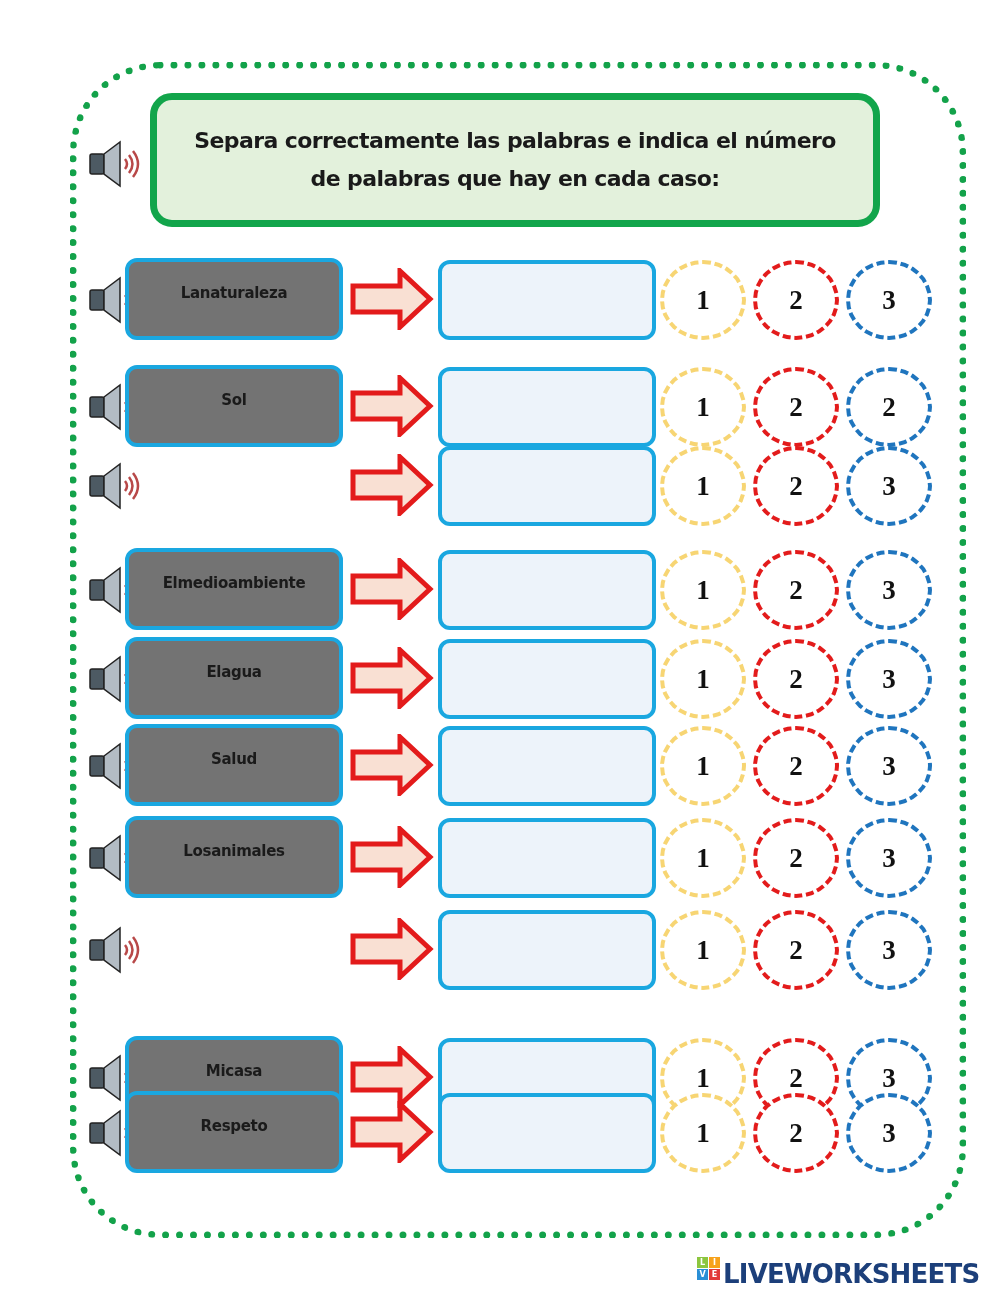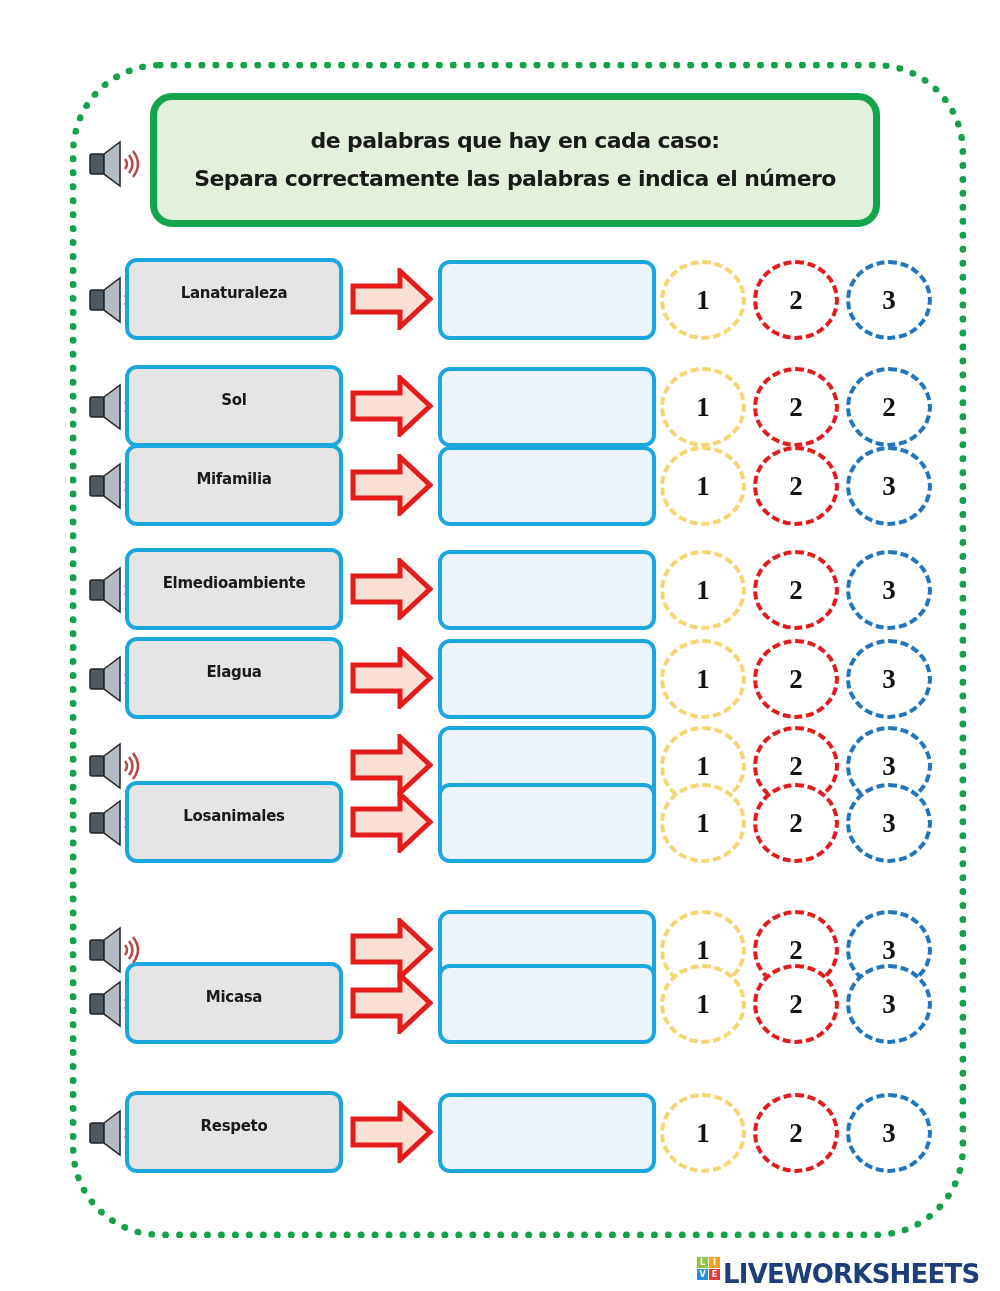--- a/index.html
+++ b/index.html
@@ -21,21 +21,21 @@
       letter-spacing: -0.6px;
     }
 
     .speaker { position: absolute; width: 60px; height: 52px; cursor: pointer; }
     .speaker svg { width: 100%; height: 100%; display: block; }
 
     .row { position: absolute; left: 0; width: 1000px; height: 92px; }
 
     .word-box {
       position: absolute; left: 125px; top: 0; width: 218px; height: 82px;
-      background: #e5e5e5; border: 4px solid #1aa7e0; border-radius: 12px; box-sizing: border-box;
+      background: #737373; border: 4px solid #1aa7e0; border-radius: 12px; box-sizing: border-box;
       display: flex; justify-content: center;
     }
     .word-text {
       font-family: "DejaVu Sans", sans-serif; font-weight: bold; font-size: 15px; color: #1a1a1a;
       margin-top: 22px; letter-spacing: -0.3px;
     }
 
     .arrow { position: absolute; left: 350px; top: 10px; width: 84px; height: 62px; }
     .arrow svg { width: 100%; height: 100%; display: block; }
 
@@ -76,22 +76,22 @@
     <rect x="4" y="16" width="14" height="20" rx="2" fill="#4d5a63" stroke="#222" stroke-width="1.5"></rect>
     <polygon points="18,16 34,4 34,48 18,36" fill="#b3bcc4" stroke="#222" stroke-width="1.5"></polygon>
     <path d="M39 21 q4 5 0 10" fill="none" stroke="#b84848" stroke-width="2.5"></path>
     <path d="M43 17 q7 9 0 18" fill="none" stroke="#b84848" stroke-width="2.5"></path>
     <path d="M47 13 q10 13 0 26" fill="none" stroke="#b84848" stroke-width="2.5"></path>
   </svg>
 </div>
 
 <div class="title-box">
   <div class="title-text">
+    <div>Separa correctamente las palabras e indica el número</div>
     <div>de palabras que hay en cada caso:</div>
-    <div>Separa correctamente las palabras e indica el número</div>
   </div>
 </div>
 
 <div id="rows-container">
   <div class="row" style="top: 258px;">
     <div class="speaker" style="left:86px; top:16px;">
       <svg viewBox="0 0 60 52">
         <rect x="4" y="16" width="14" height="20" rx="2" fill="#4d5a63" stroke="#222" stroke-width="1.5"></rect>
         <polygon points="18,16 34,4 34,48 18,36" fill="#b3bcc4" stroke="#222" stroke-width="1.5"></polygon>
         <path d="M39 21 q4 5 0 10" fill="none" stroke="#b84848" stroke-width="2.5"></path>
@@ -140,23 +140,20 @@
   <div class="row" style="top: 444px;">
     <div class="speaker" style="left:86px; top:16px;">
       <svg viewBox="0 0 60 52">
         <rect x="4" y="16" width="14" height="20" rx="2" fill="#4d5a63" stroke="#222" stroke-width="1.5"></rect>
         <polygon points="18,16 34,4 34,48 18,36" fill="#b3bcc4" stroke="#222" stroke-width="1.5"></polygon>
         <path d="M39 21 q4 5 0 10" fill="none" stroke="#b84848" stroke-width="2.5"></path>
         <path d="M43 17 q7 9 0 18" fill="none" stroke="#b84848" stroke-width="2.5"></path>
         <path d="M47 13 q10 13 0 26" fill="none" stroke="#b84848" stroke-width="2.5"></path>
       </svg>
     </div>
-    <div class="word-box">
-      <span class="word-text">Mifamilia</span>
-    </div>
     <div class="arrow">
       <svg viewBox="0 0 84 62">
         <polygon points="3,18 50,18 50,3 80,31 50,59 50,44 3,44" fill="#f9e0d3" stroke="#e31b1b" stroke-width="5" stroke-linejoin="miter"></polygon>
       </svg>
     </div>
     <div class="answer-box"></div>
     <div class="choice c1">1</div>
     <div class="choice c2">2</div>
     <div class="choice c3">3</div>
   </div>
@@ -212,32 +209,35 @@
   <div class="row" style="top: 724px;">
     <div class="speaker" style="left:86px; top:16px;">
       <svg viewBox="0 0 60 52">
         <rect x="4" y="16" width="14" height="20" rx="2" fill="#4d5a63" stroke="#222" stroke-width="1.5"></rect>
         <polygon points="18,16 34,4 34,48 18,36" fill="#b3bcc4" stroke="#222" stroke-width="1.5"></polygon>
         <path d="M39 21 q4 5 0 10" fill="none" stroke="#b84848" stroke-width="2.5"></path>
         <path d="M43 17 q7 9 0 18" fill="none" stroke="#b84848" stroke-width="2.5"></path>
         <path d="M47 13 q10 13 0 26" fill="none" stroke="#b84848" stroke-width="2.5"></path>
       </svg>
     </div>
-    <div class="arrow">
-      <svg viewBox="0 0 84 62">
-        <polygon points="3,18 50,18 50,3 80,31 50,59 50,44 3,44" fill="#f9e0d3" stroke="#e31b1b" stroke-width="5" stroke-linejoin="miter"></polygon>
-      </svg>
-    </div>
-    <div class="answer-box"></div>
-    <div class="choice c1">1</div>
-    <div class="choice c2">2</div>
-    <div class="choice c3">3</div>
-  </div>
-
-  <div class="row" style="top: 781px;">
+    <div class="word-box">
+      <span class="word-text">Salud</span>
+    </div>
+    <div class="arrow">
+      <svg viewBox="0 0 84 62">
+        <polygon points="3,18 50,18 50,3 80,31 50,59 50,44 3,44" fill="#f9e0d3" stroke="#e31b1b" stroke-width="5" stroke-linejoin="miter"></polygon>
+      </svg>
+    </div>
+    <div class="answer-box"></div>
+    <div class="choice c1">1</div>
+    <div class="choice c2">2</div>
+    <div class="choice c3">3</div>
+  </div>
+
+  <div class="row" style="top: 816px;">
     <div class="speaker" style="left:86px; top:16px;">
       <svg viewBox="0 0 60 52">
         <rect x="4" y="16" width="14" height="20" rx="2" fill="#4d5a63" stroke="#222" stroke-width="1.5"></rect>
         <polygon points="18,16 34,4 34,48 18,36" fill="#b3bcc4" stroke="#222" stroke-width="1.5"></polygon>
         <path d="M39 21 q4 5 0 10" fill="none" stroke="#b84848" stroke-width="2.5"></path>
         <path d="M43 17 q7 9 0 18" fill="none" stroke="#b84848" stroke-width="2.5"></path>
         <path d="M47 13 q10 13 0 26" fill="none" stroke="#b84848" stroke-width="2.5"></path>
       </svg>
     </div>
     <div class="word-box">
@@ -268,21 +268,21 @@
       <svg viewBox="0 0 84 62">
         <polygon points="3,18 50,18 50,3 80,31 50,59 50,44 3,44" fill="#f9e0d3" stroke="#e31b1b" stroke-width="5" stroke-linejoin="miter"></polygon>
       </svg>
     </div>
     <div class="answer-box"></div>
     <div class="choice c1">1</div>
     <div class="choice c2">2</div>
     <div class="choice c3">3</div>
   </div>
 
-  <div class="row" style="top: 962px;">
+  <div class="row" style="top: 1036px;">
     <div class="speaker" style="left:86px; top:16px;">
       <svg viewBox="0 0 60 52">
         <rect x="4" y="16" width="14" height="20" rx="2" fill="#4d5a63" stroke="#222" stroke-width="1.5"></rect>
         <polygon points="18,16 34,4 34,48 18,36" fill="#b3bcc4" stroke="#222" stroke-width="1.5"></polygon>
         <path d="M39 21 q4 5 0 10" fill="none" stroke="#b84848" stroke-width="2.5"></path>
         <path d="M43 17 q7 9 0 18" fill="none" stroke="#b84848" stroke-width="2.5"></path>
         <path d="M47 13 q10 13 0 26" fill="none" stroke="#b84848" stroke-width="2.5"></path>
       </svg>
     </div>
     <div class="word-box">

